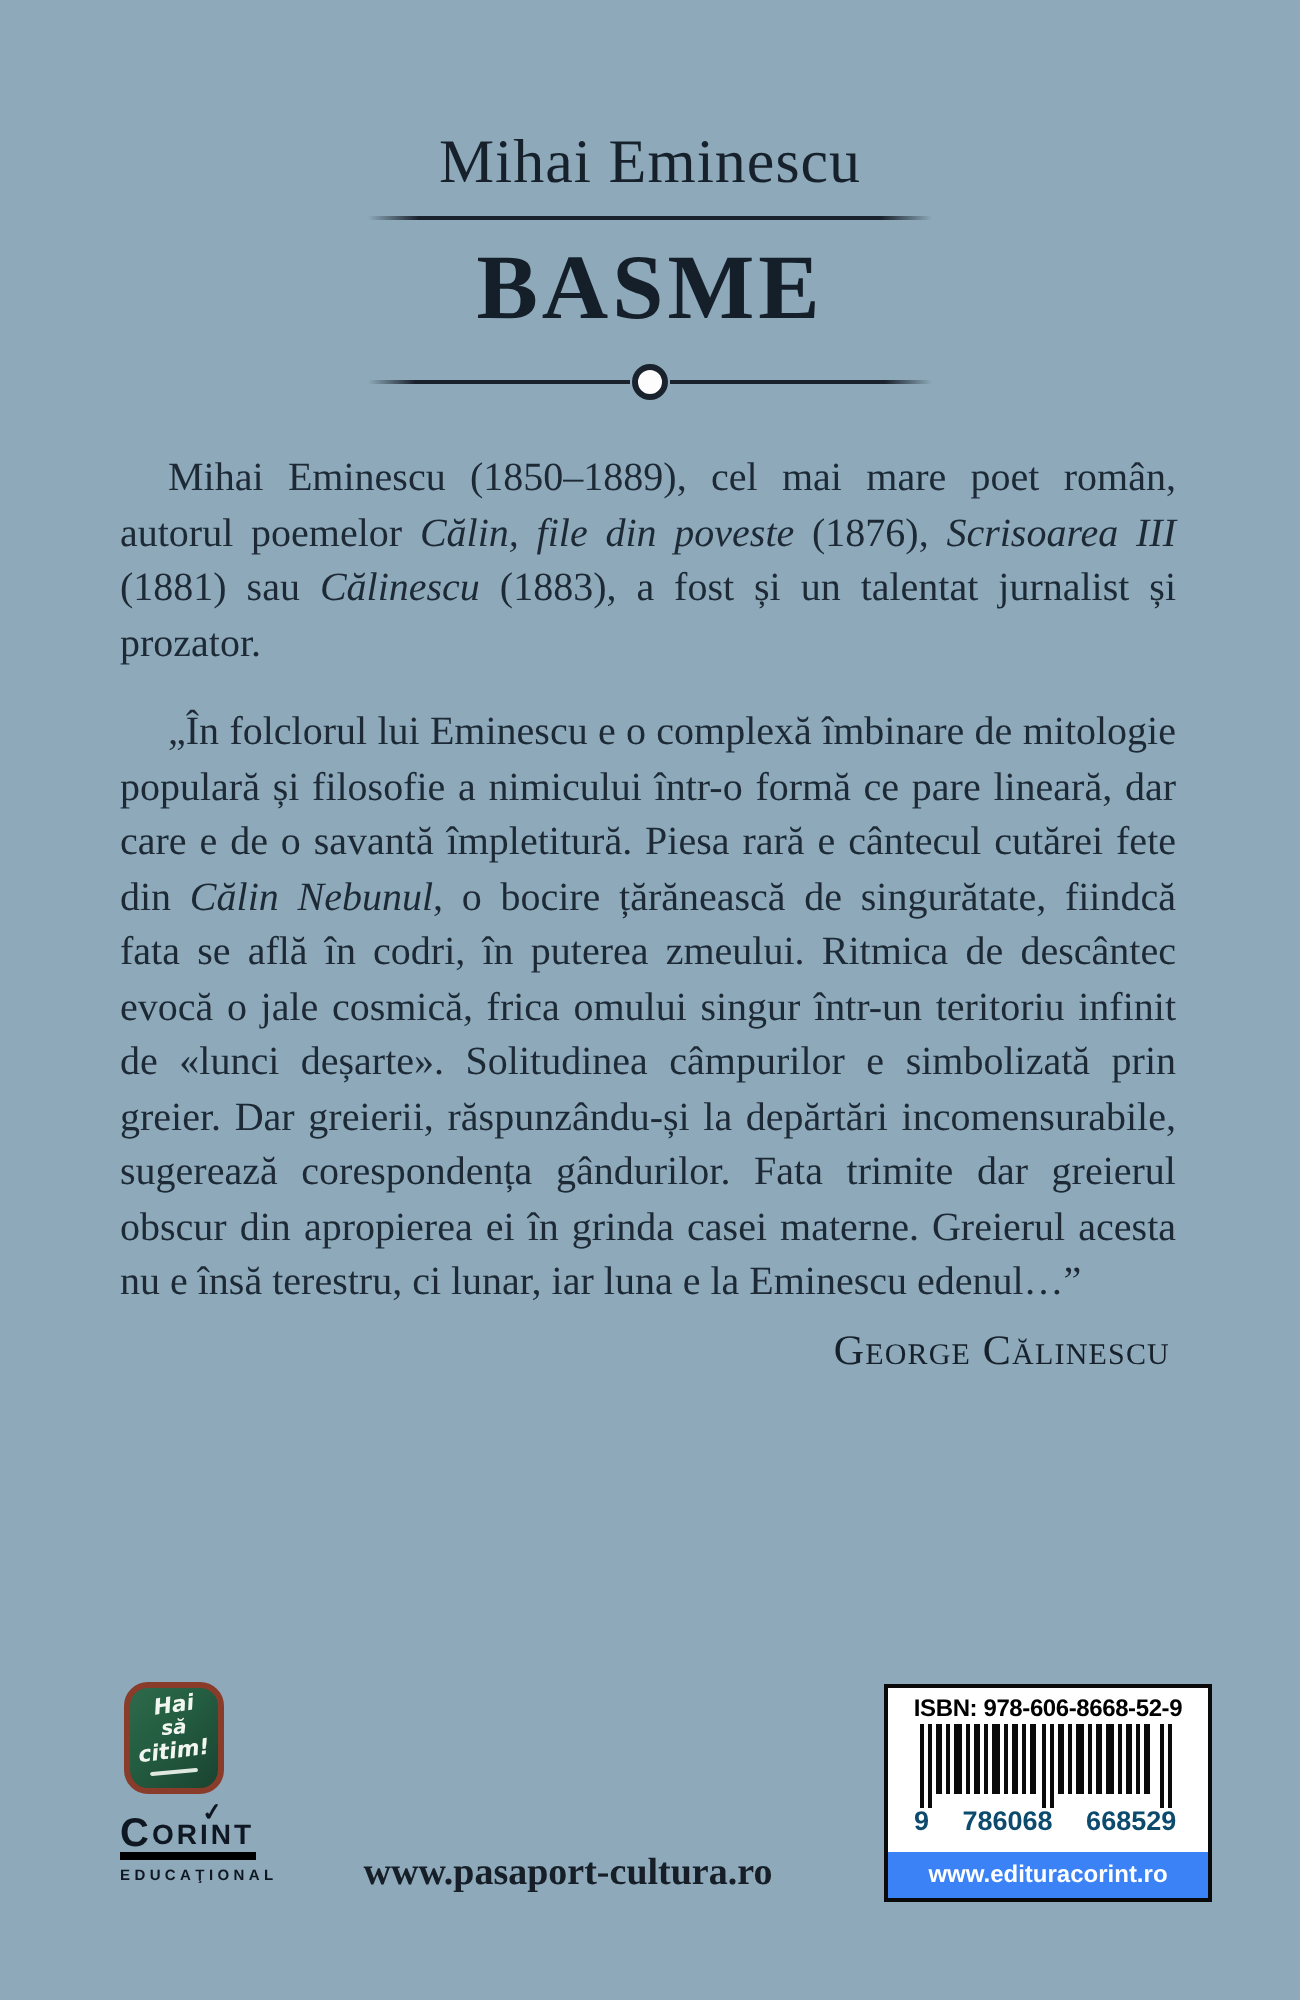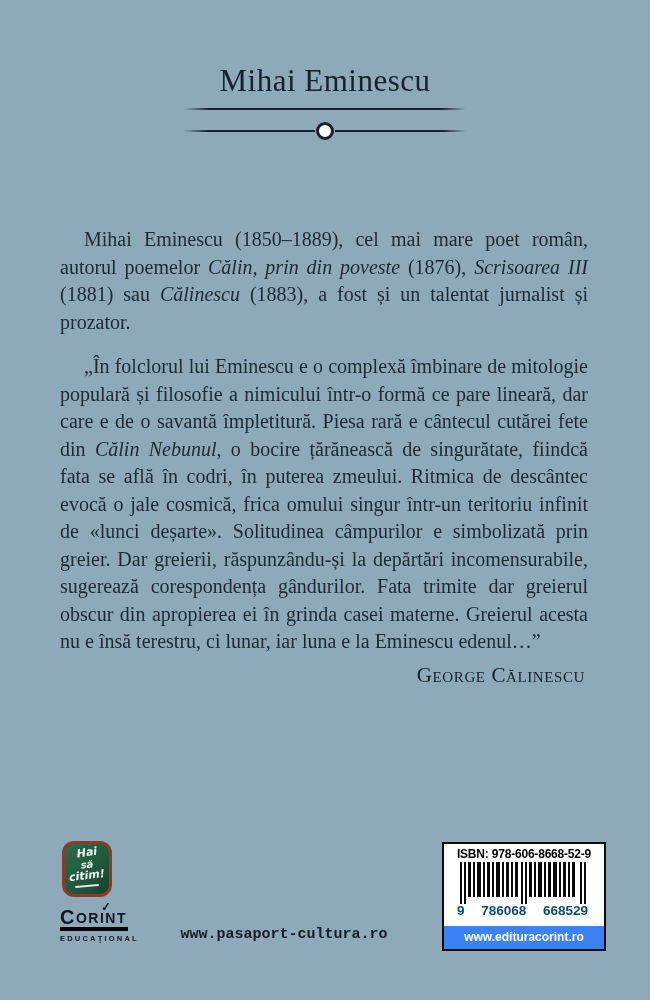--- a/index.html
+++ b/index.html
@@ -78,22 +78,22 @@
   .corint .word .big{font-size:20px;line-height:14px;vertical-align:-1px;}
   .corint .check{
     position:absolute;top:-10px;left:60%;
     font-size:12px;transform:rotate(-6deg);
   }
   .corint .edu{font-size:7.5px;letter-spacing:2.2px;margin-top:3px;}
   
   .pasaport{
     position:absolute;left:174px;top:926px;width:220px;
     text-align:center;
-    font-family:Liberation Mono, monospace;font-weight:bold;
-    font-size:15px;color:#161e28;
+    font-family:Liberation Serif, serif;font-weight:bold;
+    font-size:19px;color:#161e28;
   }
   
   .bcblock{
     position:absolute;left:442px;top:842px;width:164px;
     box-sizing:border-box;background:#ffffff;border:2px solid #0a0a0a;
     font-family:"Liberation Sans", sans-serif;
   }
   .bcblock .isbn{
     font-weight:bold;font-size:12px;letter-spacing:-.2px;
     text-align:center;color:#000;padding:3px 0 1px;
@@ -110,29 +110,30 @@
   }
 </style>
 </head>
 <body>
 
 <div class="cover">
 
   <div class="head">
     <h2 class="author">Mihai Eminescu</h2>
     <div class="rule"></div>
+    <h1 class="title">BASME</h1>
     <div class="ornament">
       <span class="seg left"></span>
       <span class="dot"></span>
       <span class="seg right"></span>
     </div>
   </div>
 
   <div class="blurb">
-    <p><span>Mihai Eminescu (1850–1889), cel mai mare poet român, autorul poemelor </span><i>Călin, prin din poveste</i><span> (1876), </span><i>Scrisoarea III</i><span> (1881) sau </span><i>Călinescu</i><span> (1883), a fost și un talentat jurnalist și prozator.</span></p>
+    <p><span>Mihai Eminescu (1850–1889), cel mai mare poet român, autorul poemelor </span><i>Călin, file din poveste</i><span> (1876), </span><i>Scrisoarea III</i><span> (1881) sau </span><i>Călinescu</i><span> (1883), a fost și un talentat jurnalist și prozator.</span></p>
     <p class="quote"><span>„În folclorul lui Eminescu e o complexă îmbinare de mitologie populară și filosofie a nimicului într-o formă ce pare lineară, dar care e de o savantă împletitură. Piesa rară e cântecul cutărei fete din </span><i>Călin Nebunul</i><span>, o bocire țărănească de singurătate, fiindcă fata se află în codri, în puterea zmeului. Ritmica de descântec evocă o jale cosmică, frica omului singur într-un teritoriu infinit de «lunci deșarte». Solitudinea câmpurilor e simbolizată prin greier. Dar greierii, răspunzându-și la depărtări incomensurabile, sugerează corespondența gândurilor. Fata trimite dar greierul obscur din apropierea ei în grinda casei materne. Greierul acesta nu e însă terestru, ci lunar, iar luna e la Eminescu edenul…”</span></p>
     <div class="attribution">George Călinescu</div>
   </div>
 
   <div class="hsc">
     <div class="l1">Hai</div>
     <div class="l2">să</div>
     <div class="l3">citim!</div>
     <div class="chalk"></div>
   </div>

